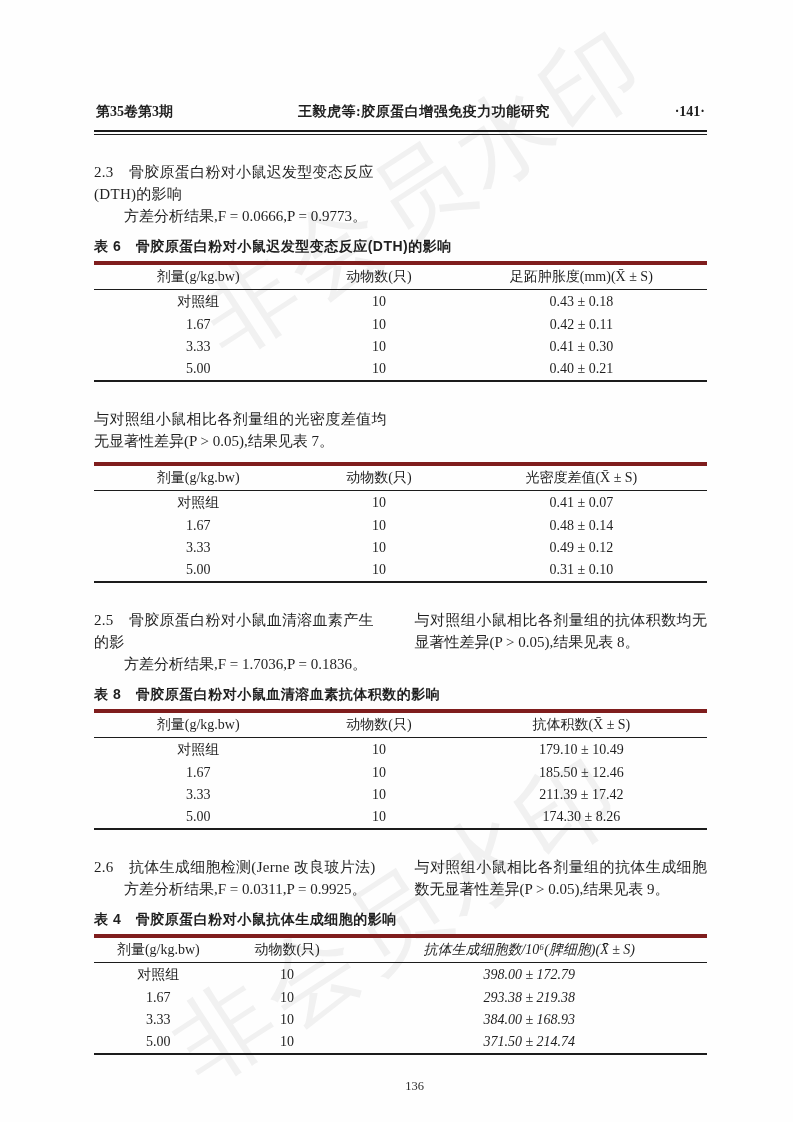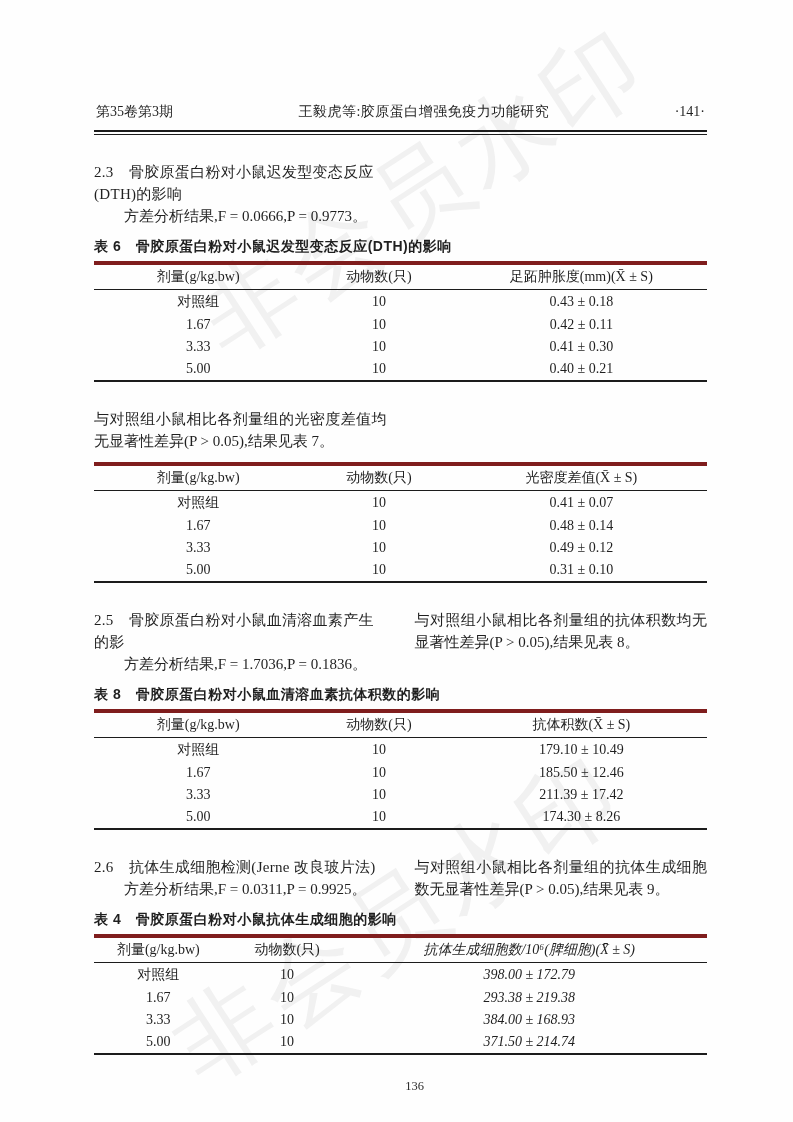--- a/index.html
+++ b/index.html
@@ -10,21 +10,21 @@
   
   .wm { position:absolute; font-family:"Liberation Sans", sans-serif; font-size:96px; line-height:96px;
         letter-spacing:6px; color:rgba(40,40,40,0.062); white-space:nowrap;
         transform:rotate(-33deg); transform-origin:0 50%; pointer-events:none; z-index:0; }
   .wm-top { left:208px; top:282px; }
   .wm-bottom { left:184px; top:1009px; }
 
   .content { position:absolute; left:94px; top:103px; width:613px; z-index:1; }
 
   
-  .hdr { display:flex; justify-content:space-between; align-items:baseline; font-size:14px; padding:0 2px; }
+  .hdr { display:flex; justify-content:space-between; align-items:baseline; font-size:14px; padding:0 2px;font-weight:bold; }
   .hdr-title { letter-spacing:0.5px; }
   .dbl-rule { margin-top:9px; height:5px; border-top:2px solid #1c1c1c; border-bottom:1px solid #1c1c1c; }
 
   
   .section { display:grid; grid-template-columns:1fr 1fr; column-gap:28px; margin-top:26px;
              font-size:15px; line-height:22px; }
   .heading { white-space:pre-line; letter-spacing:0.3px; }
   .anova { text-indent:2em; }
   .rtext { text-align:justify; }
 

